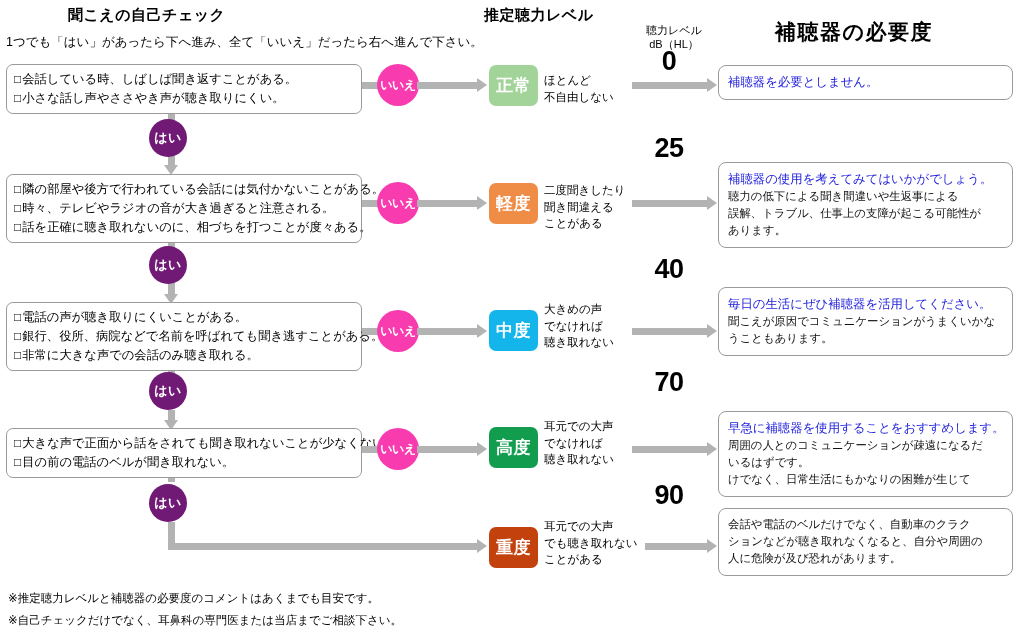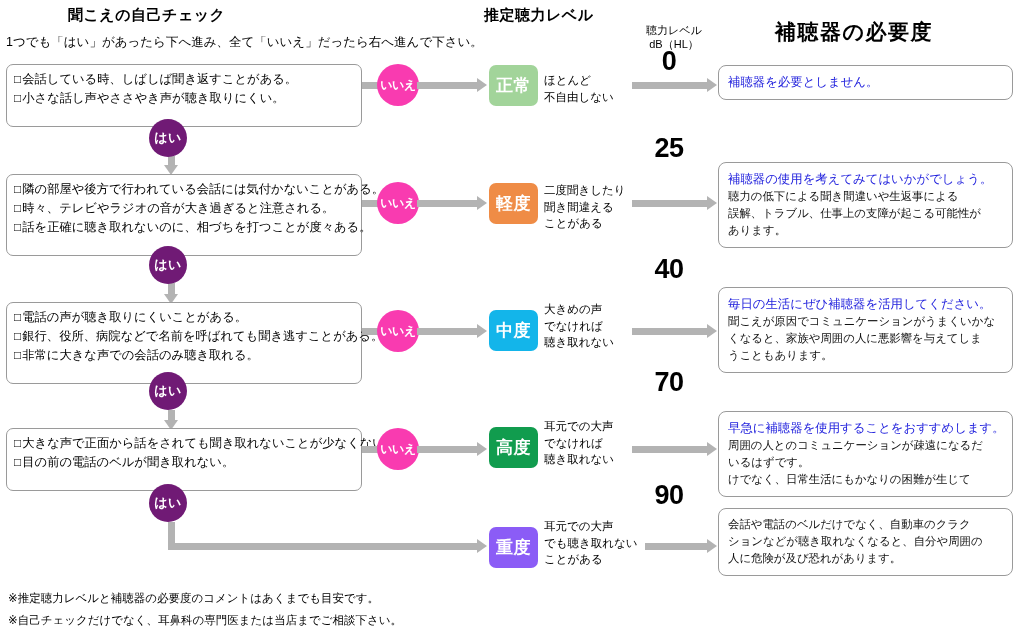--- a/index.html
+++ b/index.html
@@ -40,21 +40,21 @@
     font-weight: bold;
     letter-spacing: 1.5px;
     white-space: nowrap;
   }
 
   
   .qbox {
     border: 1px solid #9a9a9a;
     border-radius: 7px;
     background: #ffffff;
-    padding: 5px 8px 18px 7px;
+    padding: 5px 8px 5px 7px;
     width: 356px;
   }
   .qbox .qline {
     font-size: 12.3px;
     line-height: 19px;
     white-space: nowrap;
   }
   .qbox .qline::before {
     content: "\25A1";
     font-size: 12px;
@@ -268,21 +268,20 @@
     <div>聴き取れない</div>
   </div>
 
   <div class="abs db-num" style="left:634px; top:254px;">40</div>
   <div class="conn conn-h abs" style="left:632px; top:328px; width:78px;"></div>
   <div class="arrow-r abs" style="left:707px; top:324px;"></div>
 
   <div class="abs rbox" style="left:718px; top:287px;">
     <div class="rtitle">毎日の生活にぜひ補聴器を活用してください。</div>
     <div class="rbody">聞こえが原因でコミュニケーションがうまくいかな</div>
-    <div class="rbody">くなると、家族や周囲の人に悪影響を与えてしま</div>
     <div class="rbody">うこともあります。</div>
   </div>
 
   <div class="abs yes-node" style="left:149px; top:372px;">はい</div>
 
   <div class="abs qbox" style="left:6px; top:428px;">
     <div class="qline">大きな声で正面から話をされても聞き取れないことが少なくない。</div>
     <div class="qline">目の前の電話のベルが聞き取れない。</div>
   </div>
   <div class="conn conn-h abs" style="left:362px; top:446px; width:22px;"></div>
@@ -303,21 +302,21 @@
 
   <div class="abs rbox" style="left:718px; top:411px;">
     <div class="rtitle">早急に補聴器を使用することをおすすめします。</div>
     <div class="rbody">周囲の人とのコミュニケーションが疎遠になるだ</div>
     <div class="rbody">いるはずです。</div>
     <div class="rbody">けでなく、日常生活にもかなりの困難が生じて</div>
   </div>
 
   <div class="abs yes-node" style="left:149px; top:484px;">はい</div>
 
-  <div class="abs sev-badge" style="left:489px; top:527px; background:#8b5cf6;">重度</div>
+  <div class="abs sev-badge" style="left:489px; top:527px; background:#c2410c;">重度</div>
   <div class="abs sev-desc" style="left:544px; top:518px;">
     <div>耳元での大声</div>
     <div>でも聴き取れない</div>
     <div>ことがある</div>
   </div>
 
   <div class="abs db-num" style="left:634px; top:480px;">90</div>
   <div class="conn conn-h abs" style="left:645px; top:543px; width:65px;"></div>
   <div class="arrow-r abs" style="left:707px; top:539px;"></div>
 

